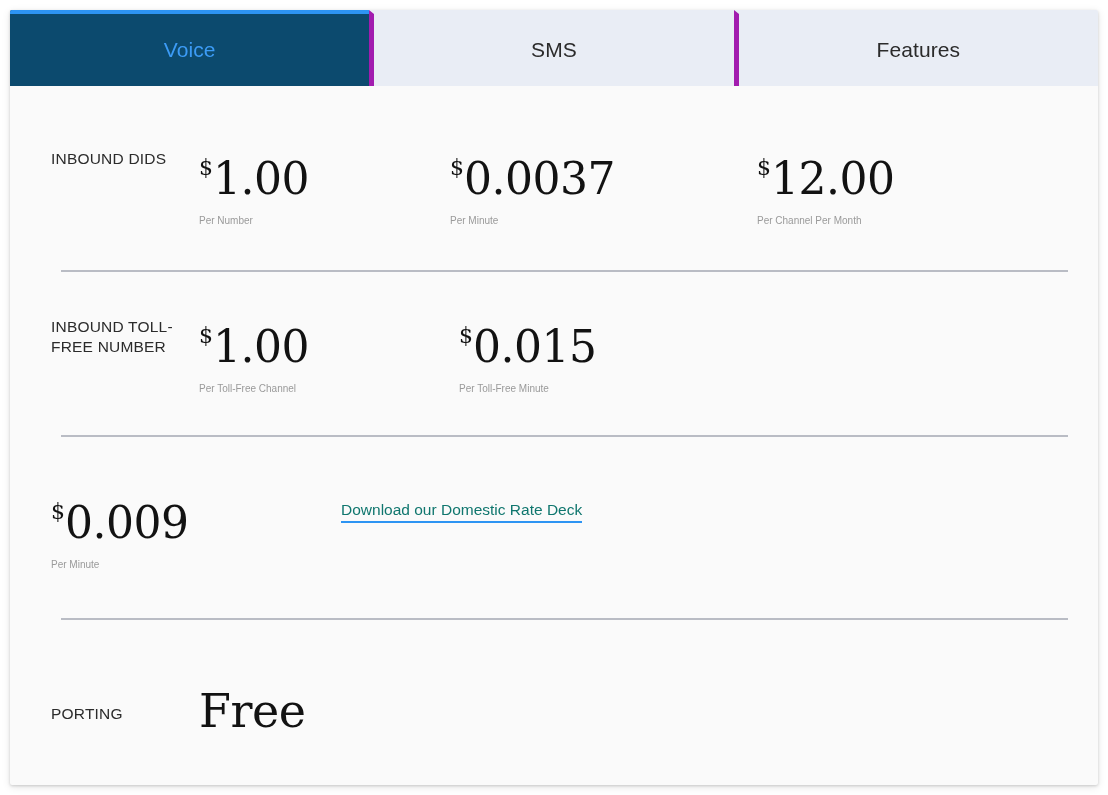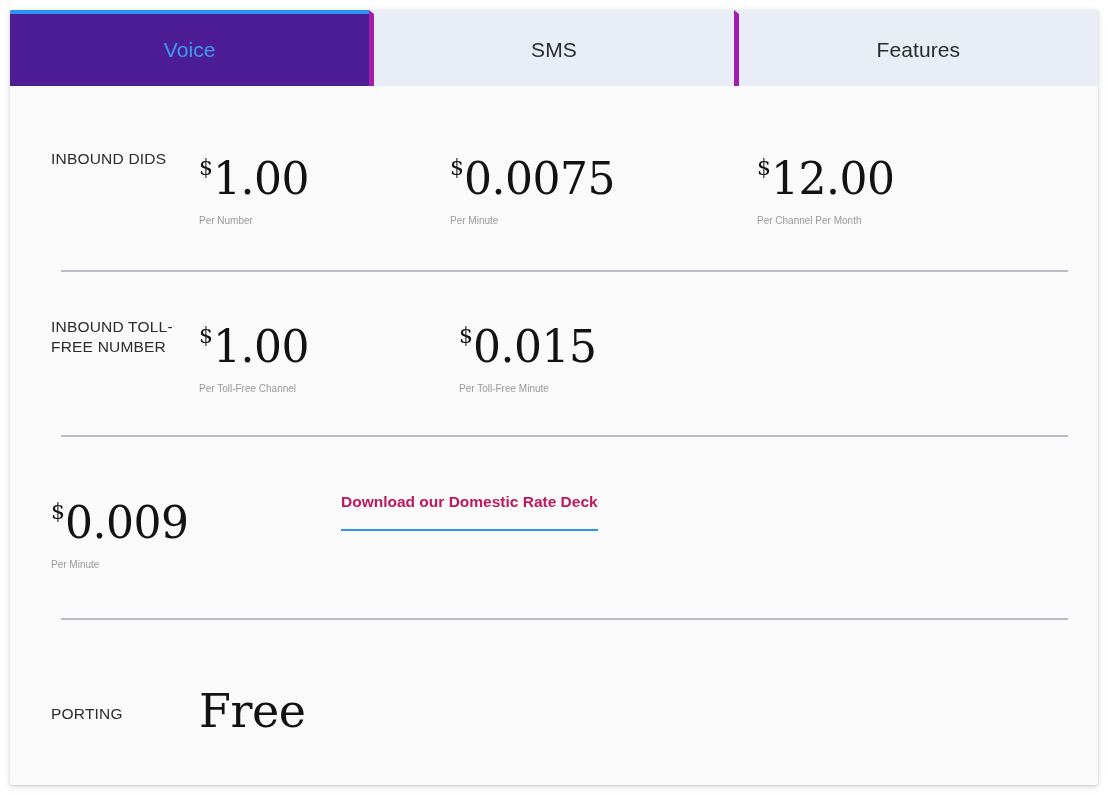--- a/index.html
+++ b/index.html
@@ -41,21 +41,21 @@
     align-items: center;
     justify-content: center;
     font-size: 21px;
     letter-spacing: 0.1px;
     box-sizing: border-box;
     cursor: pointer;
     user-select: none;
     position: relative;
   }
   .tab.active {
-    background: #4c1d95;
+    background: #0c4a6e;
     color: #3c9bf5;
     border-top: 4px solid #2d94f3;
     font-weight: 400;
   }
   .tab.inactive {
     background: #e9edf5;
     color: #2b2b2b;
     border-top: 4px solid transparent;
     border-left: 5px solid #a21caf;
   }
@@ -112,25 +112,25 @@
     margin-top: 8px;
     max-width: 130px;
   }
   .link-cell {
     display: flex;
     align-items: center;
     height: 50px;
   }
   .rate-deck-link {
     font-size: 15.5px;
-    font-weight: bold;
-    color: #be185d;
+    font-weight: normal;
+    color: #0f766e;
     text-decoration: none;
     border-bottom: 2px solid #2d94f3;
-    padding-bottom: 18px;
+    padding-bottom: 2px;
     cursor: pointer;
     white-space: nowrap;
   }
   .divider {
     height: 2px;
     background: #b9bcc4;
     margin: 0 30px 0 51px;
   }
 
   
@@ -173,21 +173,21 @@
   <div id="rows">
 
     <div class="price-row" id="row-0">
       <div class="row-label">INBOUND DIDS</div>
       <div class="cells">
         <div class="cell">
           <div class="price"><span class="currency">$</span><span>1.00</span></div>
           <div class="unit">Per Number</div>
         </div>
         <div class="cell">
-          <div class="price"><span class="currency">$</span><span>0.0075</span></div>
+          <div class="price"><span class="currency">$</span><span>0.0037</span></div>
           <div class="unit">Per Minute</div>
         </div>
         <div class="cell">
           <div class="price"><span class="currency">$</span><span>12.00</span></div>
           <div class="unit">Per Channel Per Month</div>
         </div>
       </div>
     </div>
     <div class="divider" id="divider-0"></div>
 

